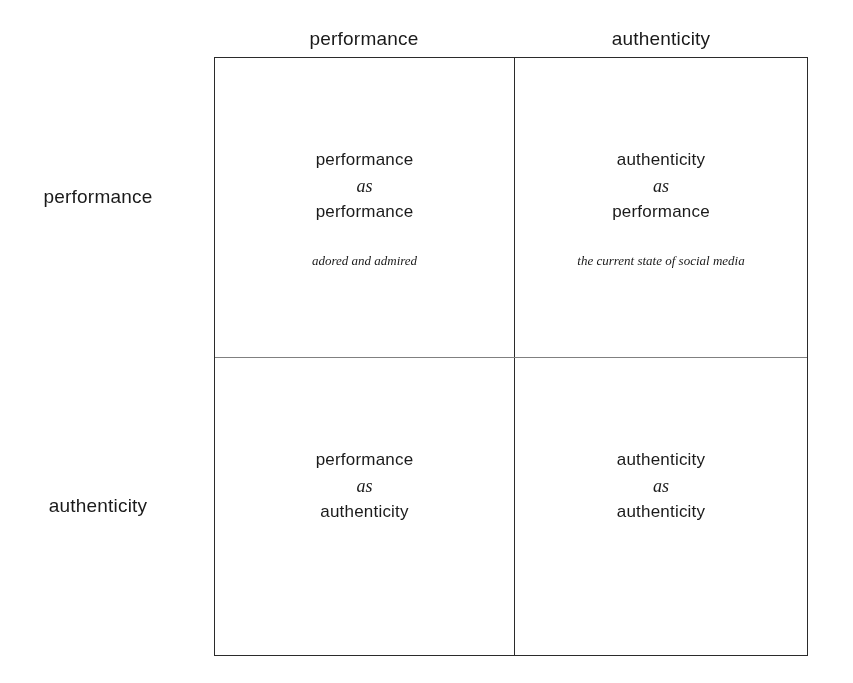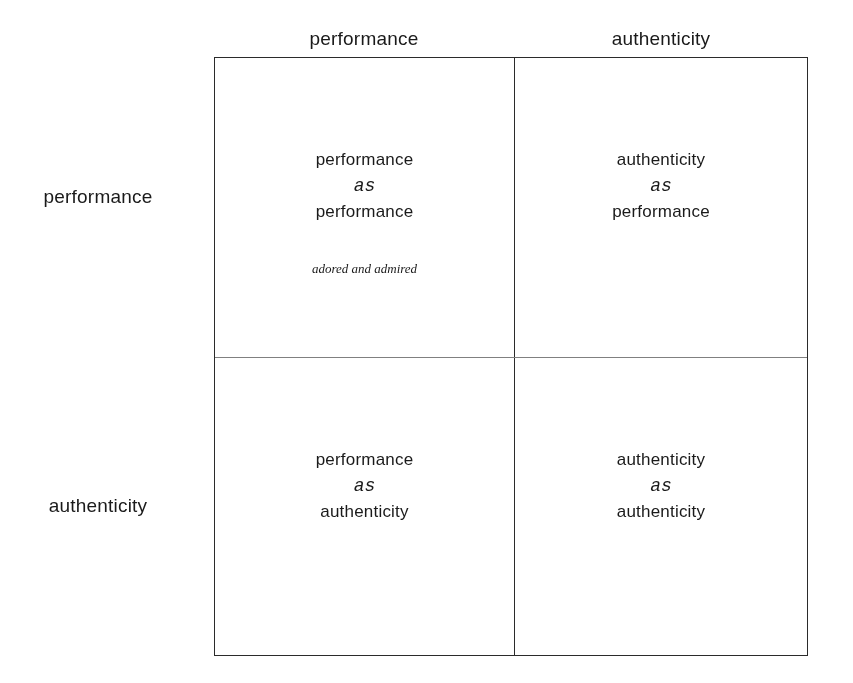--- a/index.html
+++ b/index.html
@@ -99,34 +99,34 @@
   .term {
     font-family: "Liberation Sans", sans-serif;
     font-size: 17px;
     font-weight: 400;
     letter-spacing: 0.2px;
     line-height: 24px;
     color: #1a1a1a;
   }
 
   .as {
-    font-family: Liberation Mono, monospace;
+    font-family: Liberation Serif, serif;
     font-style: italic;
     font-size: 18px;
     line-height: 28px;
     color: #1a1a1a;
   }
 
   .caption {
     font-family: "Liberation Serif", "DejaVu Serif", serif;
     font-style: italic;
     font-size: 13px;
     line-height: 17px;
     color: #1a1a1a;
-    margin-top: 36px;
+    margin-top: 28px;
     padding: 0 44px;
   }
 </style>
 </head>
 <body>
 
 <div class="matrix-wrap">
 
   <div class="col-header c1">performance</div>
   <div class="col-header c2">authenticity</div>
@@ -146,20 +146,21 @@
         <div class="term">performance</div>
         <div class="caption">adored and admired</div>
       </div>
     </div>
 
     <div class="cell tr">
       <div class="cell-body">
         <div class="term">authenticity</div>
         <div class="as">as</div>
         <div class="term">performance</div>
+        <div class="caption">the current state of social media</div>
       </div>
     </div>
 
     <div class="cell bl">
       <div class="cell-body">
         <div class="term">performance</div>
         <div class="as">as</div>
         <div class="term">authenticity</div>
       </div>
     </div>

